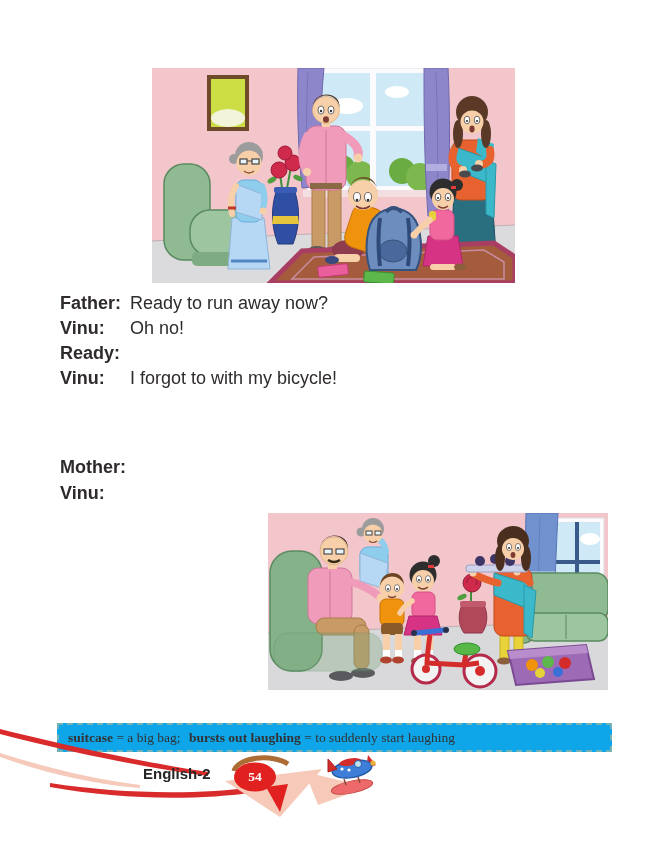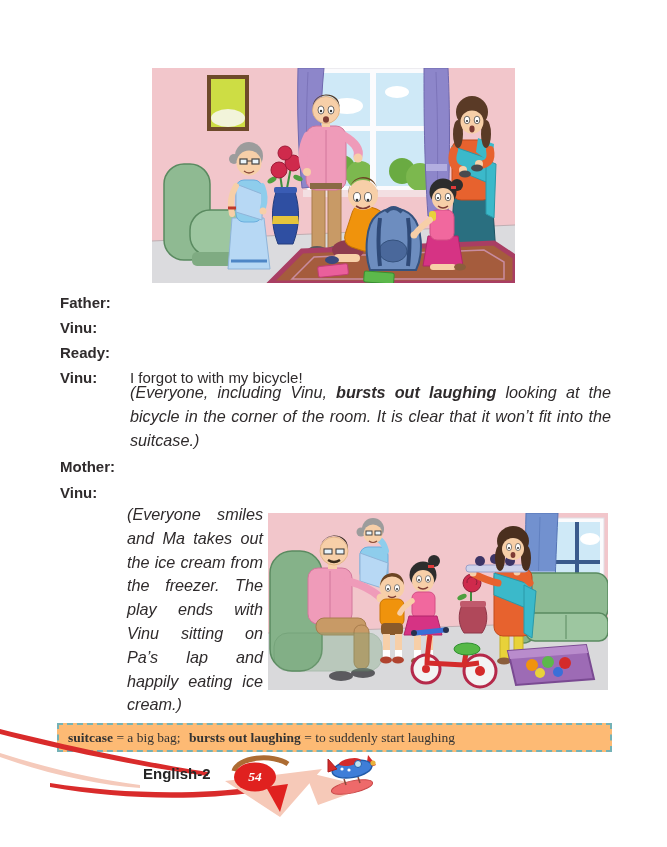--- a/index.html
+++ b/index.html
@@ -1,33 +1,33 @@
 <!DOCTYPE html>
 <html><head>
 <meta charset="utf-8">
 <style>
   html,body{margin:0;padding:0;background:#ffffff;}
   .page{position:relative;width:667px;height:847px;background:#fff;overflow:hidden;
         font-family:"Liberation Sans",sans-serif;color:#2f2b2c;}
   .illus{position:absolute;}
-  .drow{position:absolute;left:60px;width:552px;display:flex;font-size:15px;line-height:24.5px;}
+  .drow{position:absolute;left:60px;width:552px;display:flex;font-size:18px;line-height:24.5px;}
   .speaker{flex:0 0 70px;font-weight:700;}
   .dtext{flex:1;}
   .stage{position:absolute;font-style:italic;text-align:justify;font-size:16.2px;line-height:24.2px;}
   #stage1{left:130px;top:380px;width:481px;}
   #stage2{left:127px;top:503px;width:136px;line-height:23.8px;}
   .stage b{font-weight:700;}
   .vocab{position:absolute;left:57px;top:723px;width:555px;height:29px;box-sizing:border-box;
-         background:#fdba74;border:2px dashed #74b2b6;padding:5px 0 0 9px;
+         background:#0ea5e9;border:2px dashed #74b2b6;padding:5px 0 0 9px;
          font-family:"Liberation Serif",serif;font-size:13.5px;color:#333;}
   .vocab .t2{margin-left:5px;}
   .footer-label{position:absolute;left:143px;top:765px;font-weight:600;
                 font-size:15px;color:#252525;}
   .page-num{position:absolute;left:241px;top:769px;width:28px;text-align:center;color:#fff;
-            font-family:"Liberation Serif",serif;font-weight:700;font-size:13.5px;font-style:italic;}
+            font-family:"Liberation Serif",serif;font-weight:700;font-size:13.5px;}
 </style>
 </head>
 <body>
 
 <div class="page">
 
   <svg class="illus" style="left:152px;top:68px" width="363" height="215" viewBox="0 0 363 215" role="img" aria-label="Family in a pink living room: grandmother, father and mother standing; Vinu and his sister kneel packing a blue backpack on a brown carpet">
     <rect x="0" y="0" width="363" height="215" fill="#f2c6cb"></rect>
 
     <g>
@@ -194,42 +194,42 @@
       <ellipse cx="286" cy="129" rx="2.8" ry="3.8" fill="#fff" stroke="#333" stroke-width="0.7"></ellipse>
       <ellipse cx="296" cy="129" rx="2.8" ry="3.8" fill="#fff" stroke="#333" stroke-width="0.7"></ellipse>
       <circle cx="286" cy="130" r="1.1" fill="#333"></circle>
         <circle cx="296" cy="130" r="1.1" fill="#333"></circle>
       <path d="M286,138 Q291,142 296,138" stroke="#7e3b34" stroke-width="1.5" fill="none"></path>
     </g>
   </svg>
 
   <div class="drow" style="top:291px">
     <span class="speaker">Father:</span>
+    <span class="dtext">Ready to run away now?</span>
   </div>
   <div class="drow" style="top:316px">
     <span class="speaker">Vinu:</span>
+    <span class="dtext">Oh no!</span>
   </div>
   <div class="drow" style="top:341px">
     <span class="speaker">Ready:</span>
   </div>
   <div class="drow" style="top:366px">
     <span class="speaker">Vinu:</span>
     <span class="dtext"> I forgot to with my bicycle!</span>
   </div>
 
-  <div class="stage" id="stage1"><span>(Everyone, including Vinu, </span><b>bursts out laughing</b><span> looking at the bicycle in the corner of the room. It is clear that it won’t fit into the suitcase.)</span></div>
 
   <div class="drow" style="top:455px">
     <span class="speaker">Mother:</span>
   </div>
   <div class="drow" style="top:481px">
     <span class="speaker">Vinu:</span>
   </div>
 
-  <div class="stage" id="stage2">(Everyone smiles and Ma takes out the ice cream from the freezer. The play ends with Vinu sitting on Pa’s lap and happily eating ice cream.)</div>
 
   <svg class="illus" style="left:268px;top:513px" width="340" height="177" viewBox="0 0 340 177" role="img" aria-label="Father seated in a green armchair patting the boy; grandmother, sister and mother with a tray of ice cream; red tricycle and open purple suitcase of toys">
     <rect x="0" y="0" width="340" height="177" fill="#f2c6cb"></rect>
     <g>
       <rect x="284" y="5" width="52" height="90" fill="#fbfbfd" stroke="#e0dde4"></rect>
       <rect x="288" y="9" width="44" height="82" fill="#cfe9f7"></rect>
       <ellipse cx="322" cy="26" rx="10" ry="6" fill="#ffffff"></ellipse>
       <rect x="307" y="9" width="4" height="82" fill="#3a5a8c"></rect>
       <rect x="288" y="47" width="44" height="4" fill="#3a5a8c"></rect>
     </g>

